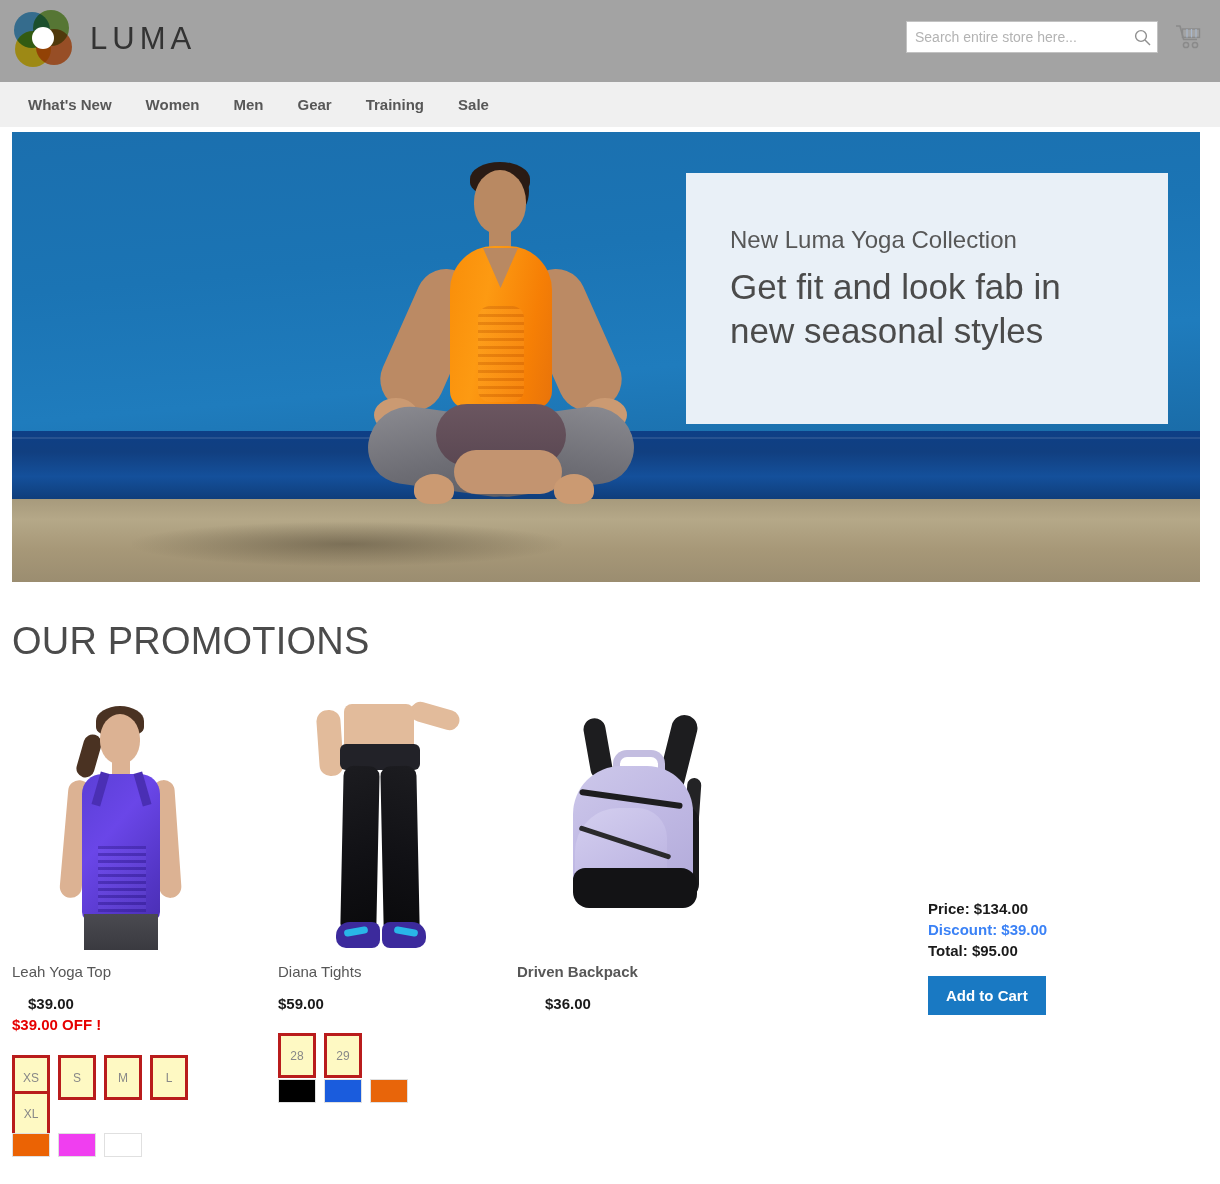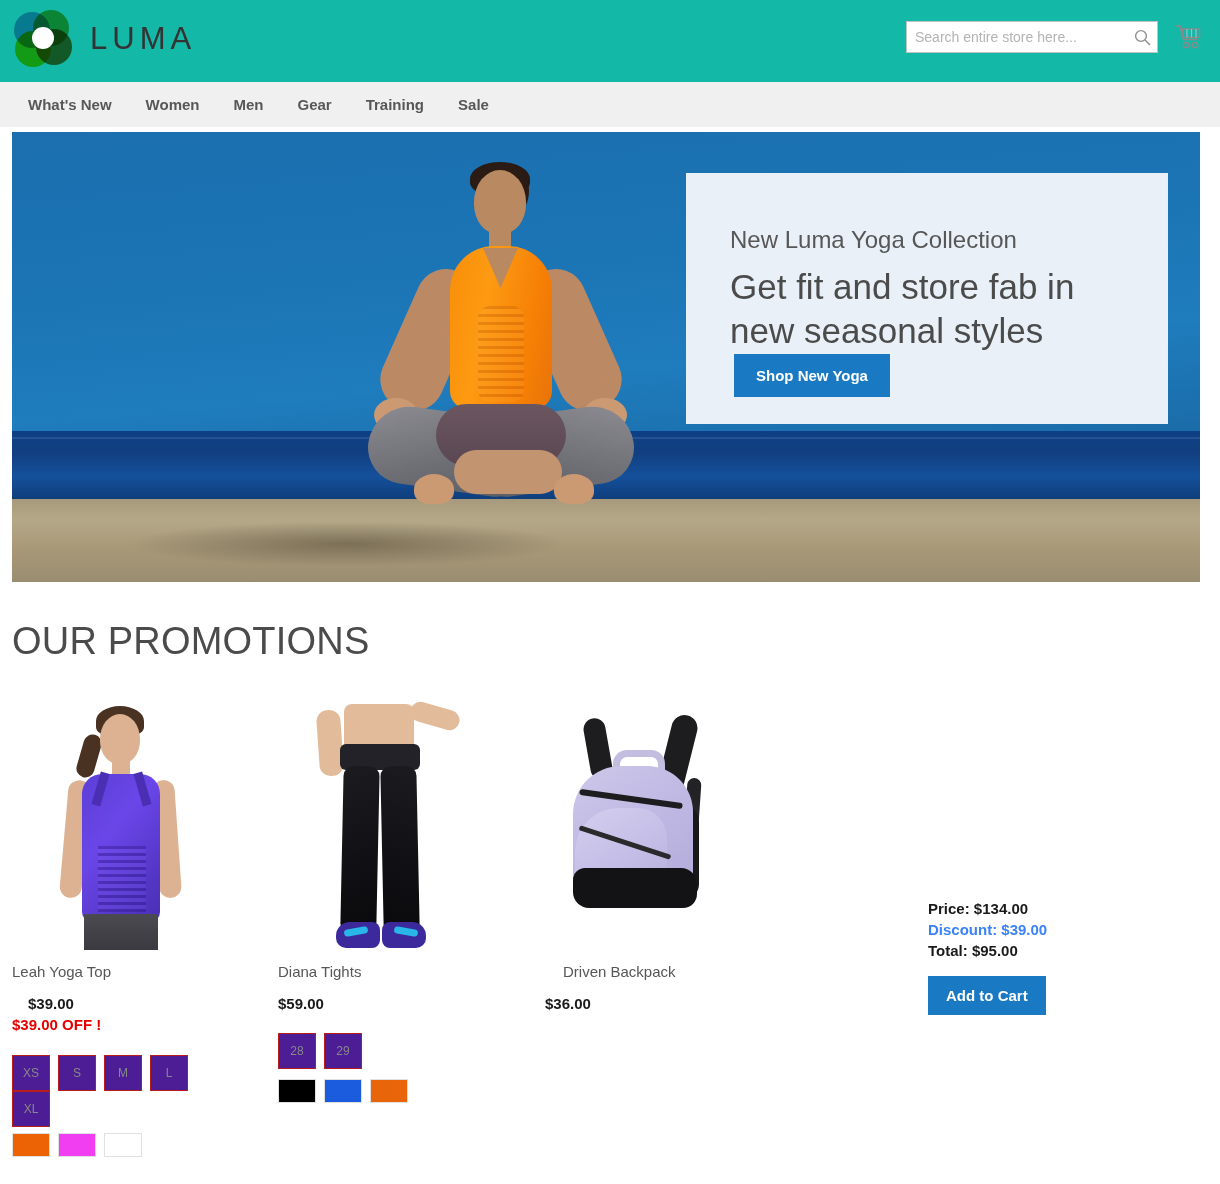--- a/index.html
+++ b/index.html
@@ -5,21 +5,21 @@
   * { box-sizing: border-box; margin: 0; padding: 0; }
   html, body {
     width: 1220px; height: 1184px;
     background: #ffffff;
     font-family: "Liberation Sans", sans-serif;
     overflow: hidden;
   }
   .page { position: relative; width: 1220px; height: 1184px; background:#fff; }
 
   
-  .header { position:absolute; left:0; top:0; width:1220px; height:82px; background:#14b8a6; }
+  .header { position:absolute; left:0; top:0; width:1220px; height:82px; background:#a3a3a3; }
   .logo-wrap { position:absolute; left:14px; top:10px; display:flex; align-items:center; gap:18px; }
   .logo-mark { width:58px; height:58px; position:relative; }
   .logo-mark span { position:absolute; width:36px; height:36px; border-radius:50%; mix-blend-mode:multiply; opacity:.92; }
   .lc1 { left:0; top:2px; background:#43a2da; }
   .lc2 { left:19px; top:0px; background:#7cb342; }
   .lc3 { left:22px; top:19px; background:#ec6f2a; }
   .lc4 { left:1px; top:21px; background:#f6d40c; }
   .logo-hole { position:absolute; left:18px; top:17px; width:22px; height:22px; border-radius:50%; background:#fff; z-index:5; }
   .logo-text { font-size:31px; letter-spacing:5px; color:#333; font-weight:400; }
 
@@ -142,21 +142,21 @@
   .p3-zip1 { position:absolute; left:34px; top:96px; width:104px; height:6px; background:#1d1d1f; border-radius:4px; transform:rotate(8deg); }
   .p3-zip2 { position:absolute; left:32px; top:140px; width:96px; height:5px; background:#2a2a2c; border-radius:4px; transform:rotate(18deg); }
   .p3-base { position:absolute; left:28px; top:168px; width:124px; height:40px; background:#131315; border-radius:12px 16px 14px 16px; }
   .p3-side { position:absolute; left:112px; top:104px; width:42px; height:96px; background:#18181a; border-radius:14px 18px 16px 10px; }
 
   .prod-name { position:absolute; font-size:15px; color:#575757; top:963px; }
   .prod-price { position:absolute; font-size:15px; font-weight:bold; color:#1a1a1a; top:995px; }
   .prod-off { position:absolute; left:12px; top:1016px; font-size:15px; font-weight:bold; color:#e60000; }
 
   .swatch-row { position:absolute; display:flex; gap:8px; }
-  .sw-size { width:38px; height:36px; background:#4c1d95; border:1px solid #b91c1c;
+  .sw-size { width:38px; height:45px; background:#fef9c3; border:3px solid #b91c1c;
     display:flex; align-items:center; justify-content:center; font-size:12px; color:#888; cursor:pointer; }
   .sw-color { width:38px; height:24px; border:1px solid #e0e0e0; cursor:pointer; }
 
   .summary { position:absolute; left:928px; top:898px; width:220px; }
   .sum-line { font-size:15px; font-weight:bold; color:#1a1a1a; line-height:21px; }
   .sum-discount { color:#3b82f6; }
   .atc-btn { margin-top:15px; padding:11px 18px; background:#1979c3; color:#fff; border:0;
     font-size:15px; font-weight:bold; cursor:pointer; font-family:"Liberation Sans", sans-serif; }
 </style>
 </head>
@@ -230,22 +230,21 @@
           <div class="fg-leg2"></div>
         <div class="fg-thigh-c"></div>
         <div class="fg-shin"></div>
         <div class="fg-foot-l"></div>
           <div class="fg-foot-r"></div>
       </div>
     </div>
 
     <div class="hero-panel"></div>
     <div class="hero-eyebrow">New Luma Yoga Collection</div>
-    <div class="hero-title">Get fit and store fab in new seasonal styles</div>
-    <button class="hero-btn">Shop New Yoga</button>
+    <div class="hero-title">Get fit and look fab in new seasonal styles</div>
   </div>
 
   <div class="promo-title">OUR PROMOTIONS</div>
 
   <div class="bundle">
 
     <div class="prod prod-1">
       <div class="prod-img">
         <div class="p1-bg"></div>
         <div class="p1-pony"></div>
@@ -286,21 +285,21 @@
         <div class="p3-pocket"></div>
         <div class="p3-zip2"></div>
         <div class="p3-base"></div>
       </div>
     </div>
 
   </div>
 
   <div class="prod-name" style="left:12px;">Leah Yoga Top</div>
   <div class="prod-name" style="left:278px;">Diana Tights</div>
-  <div class="prod-name" style="left:563px;">Driven Backpack</div>
+  <div class="prod-name" style="left:517px;font-weight:bold;">Driven Backpack</div>
 
   <div class="prod-price" style="left:28px;">$39.00</div>
   <div class="prod-price" style="left:278px;">$59.00</div>
   <div class="prod-price" style="left:545px;">$36.00</div>
 
   <div class="prod-off">$39.00 OFF !</div>
 
   <div class="swatch-row" style="left:12px; top:1055px;">
     <div class="sw-size">XS</div>
     <div class="sw-size">S</div>

